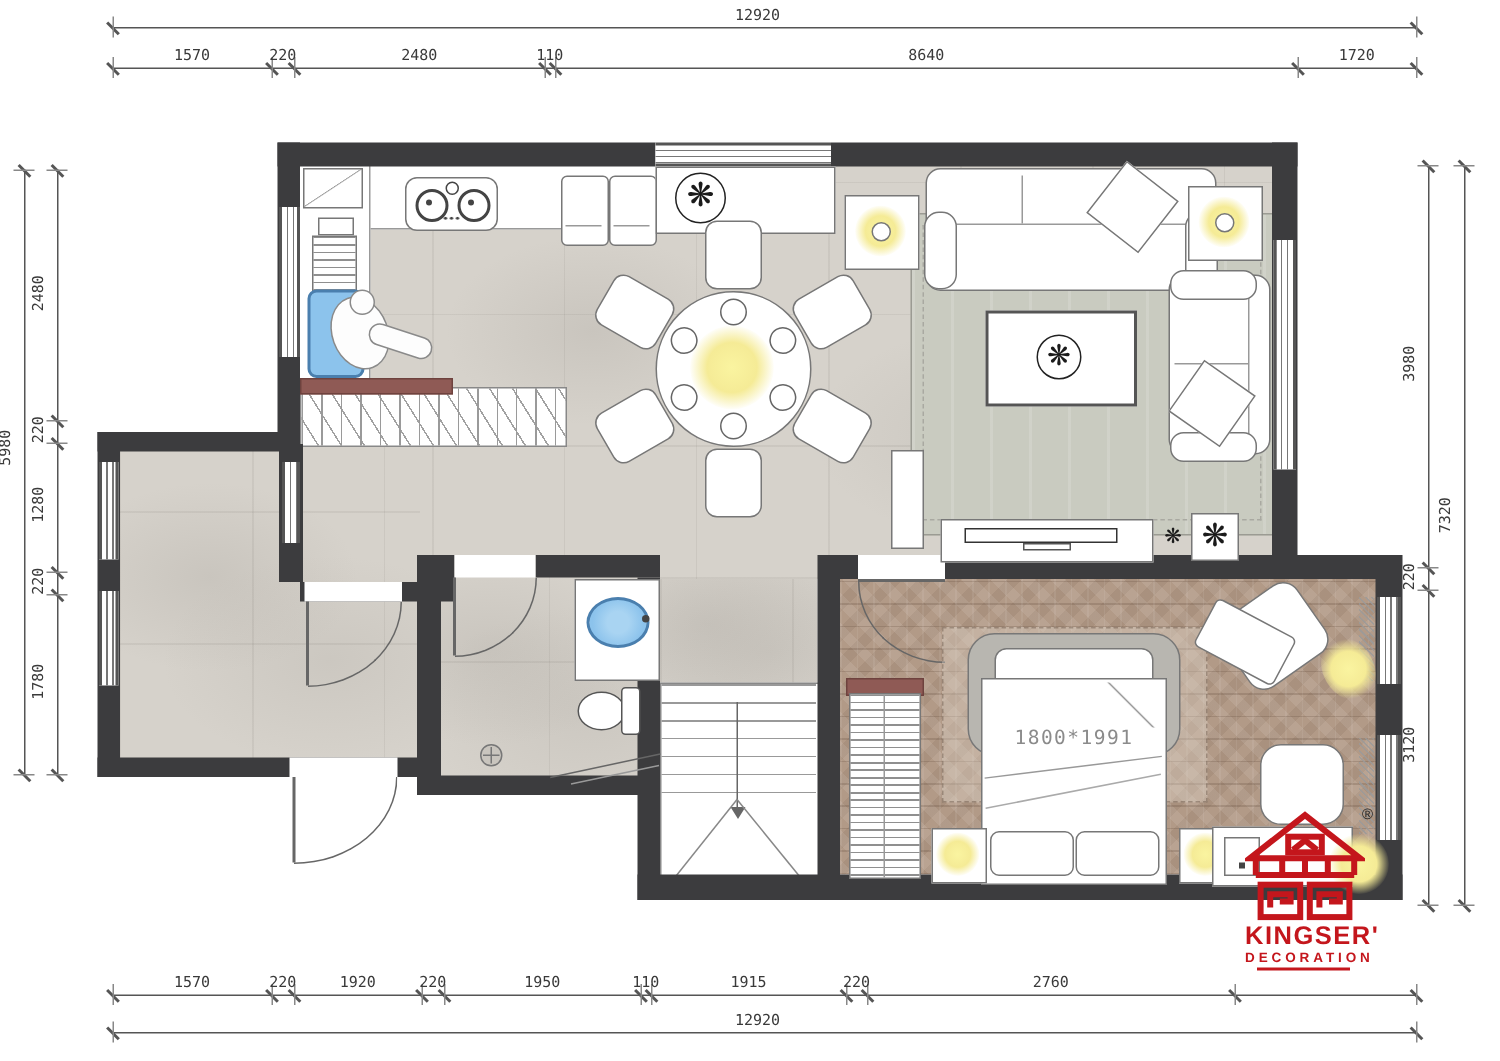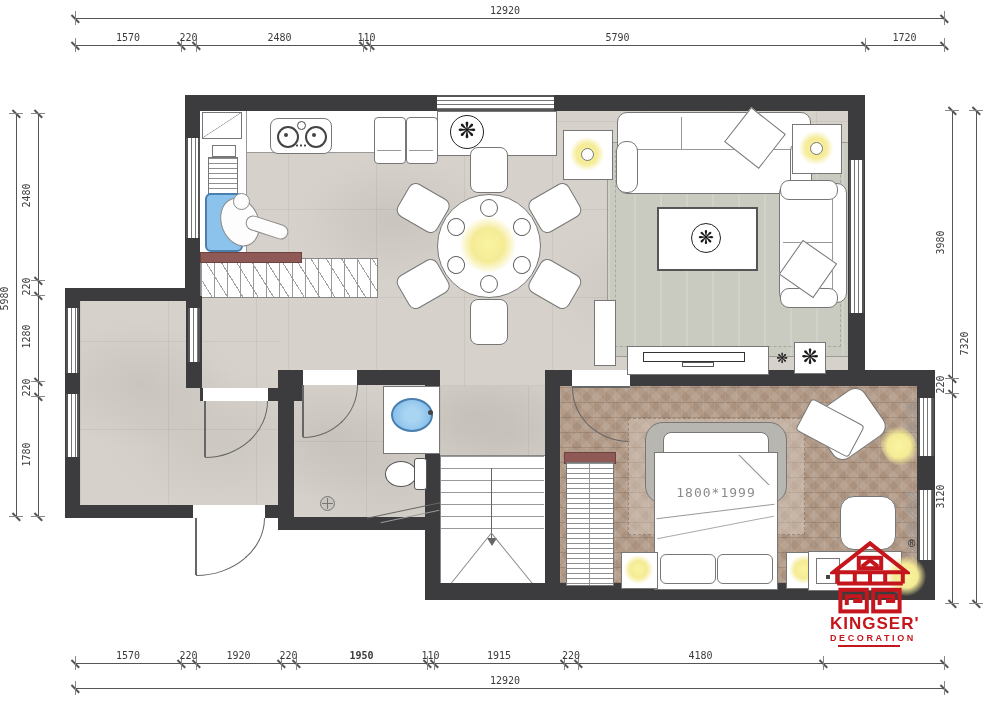--- a/index.html
+++ b/index.html
@@ -210,21 +210,21 @@
   <div class="abs" style="left:380px;top:516px;width:60px;height:1px;background:#999;transform:rotate(-12deg);"></div>
 
   <div class="abs" style="left:628px;top:418px;width:175px;height:115px;background:rgba(228,220,208,.35);border:1px dashed rgba(80,60,45,.35);"></div>
   <div class="abs" style="left:564px;top:452px;width:50px;height:10px;background:#8f5a55;border:1px solid #6e423e;"></div>
   <div class="abs furn hatch-h" style="left:566px;top:462px;width:46px;height:122px;">
     <div class="abs" style="left:22px;top:0;width:1px;height:122px;background:#999;"></div>
   </div>
   <div class="abs" style="left:645px;top:422px;width:140px;height:80px;background:#b8b6b0;border:1.5px solid #777;border-radius:18px;"></div>
   <div class="abs" style="left:663px;top:432px;width:104px;height:28px;background:#fff;border:1.5px solid #777;border-radius:8px;"></div>
   <div class="abs furn" style="left:654px;top:452px;width:122px;height:136px;">
-    <div class="abs bedlabel" style="left:0;top:32px;width:122px;text-align:center;">1800*1999</div>
+    <div class="abs bedlabel" style="left:0;top:32px;width:122px;text-align:center;">1800*1991</div>
     <div class="abs" style="left:78px;top:2px;width:42px;height:30px;background:linear-gradient(225deg, transparent 48%, #999 50%, transparent 52%);"></div>
     <div class="abs" style="left:1px;top:58px;width:119px;height:1px;background:#999;transform:rotate(-7deg);"></div>
     <div class="abs" style="left:1px;top:74px;width:119px;height:1px;background:#aaa;transform:rotate(-11deg);"></div>
   </div>
   <div class="abs furn" style="left:660px;top:554px;width:54px;height:28px;border-radius:6px;"></div>
   <div class="abs furn" style="left:717px;top:554px;width:54px;height:28px;border-radius:6px;"></div>
   <div class="abs furn" style="left:621px;top:552px;width:35px;height:35px;"></div>
   <div class="abs glow" style="left:624px;top:555px;width:29px;height:29px;"></div>
   <div class="abs furn" style="left:786px;top:552px;width:35px;height:35px;"></div>
   <div class="abs glow" style="left:789px;top:555px;width:29px;height:29px;"></div>
@@ -271,21 +271,21 @@
       <div style="position:absolute;left:364.5px;top:44.5px;width:11px;height:1.5px;background:#555;transform:rotate(45deg);"></div>
       <div style="position:absolute;left:369.5px;top:38px;width:1px;height:14px;background:#888;"></div>
       <div style="position:absolute;left:859.5px;top:44.5px;width:11px;height:1.5px;background:#555;transform:rotate(45deg);"></div>
       <div style="position:absolute;left:864.5px;top:38px;width:1px;height:14px;background:#888;"></div>
       <div style="position:absolute;left:938.5px;top:44.5px;width:11px;height:1.5px;background:#555;transform:rotate(45deg);"></div>
       <div style="position:absolute;left:943.5px;top:38px;width:1px;height:14px;background:#888;"></div>
       <div style="position:absolute;left:96px;top:32px;width:64px;text-align:center;" class="dimtxt">1570</div>
       <div style="position:absolute;left:156.5px;top:32px;width:64px;text-align:center;" class="dimtxt">220</div>
       <div style="position:absolute;left:247.5px;top:32px;width:64px;text-align:center;" class="dimtxt">2480</div>
       <div style="position:absolute;left:334.5px;top:32px;width:64px;text-align:center;" class="dimtxt">110</div>
-      <div style="position:absolute;left:585.5px;top:32px;width:64px;text-align:center;" class="dimtxt">5790</div>
+      <div style="position:absolute;left:585.5px;top:32px;width:64px;text-align:center;" class="dimtxt">8640</div>
       <div style="position:absolute;left:872.5px;top:32px;width:64px;text-align:center;" class="dimtxt">1720</div>
       <div style="position:absolute;left:75px;top:18px;width:869px;height:1px;background:#555;"></div>
       <div style="position:absolute;left:69.5px;top:17.5px;width:11px;height:1.5px;background:#555;transform:rotate(45deg);"></div>
       <div style="position:absolute;left:74.5px;top:11px;width:1px;height:14px;background:#888;"></div>
       <div style="position:absolute;left:938.5px;top:17.5px;width:11px;height:1.5px;background:#555;transform:rotate(45deg);"></div>
       <div style="position:absolute;left:943.5px;top:11px;width:1px;height:14px;background:#888;"></div>
       <div style="position:absolute;left:473px;top:5px;width:64px;text-align:center;" class="dimtxt">12920</div>
       <div style="position:absolute;left:75px;top:663px;width:869px;height:1px;background:#555;"></div>
       <div style="position:absolute;left:69.5px;top:662.5px;width:11px;height:1.5px;background:#555;transform:rotate(45deg);"></div>
       <div style="position:absolute;left:74.5px;top:656px;width:1px;height:14px;background:#888;"></div>
@@ -306,25 +306,25 @@
       <div style="position:absolute;left:572.5px;top:662.5px;width:11px;height:1.5px;background:#555;transform:rotate(45deg);"></div>
       <div style="position:absolute;left:577.5px;top:656px;width:1px;height:14px;background:#888;"></div>
       <div style="position:absolute;left:817.5px;top:662.5px;width:11px;height:1.5px;background:#555;transform:rotate(45deg);"></div>
       <div style="position:absolute;left:822.5px;top:656px;width:1px;height:14px;background:#888;"></div>
       <div style="position:absolute;left:938.5px;top:662.5px;width:11px;height:1.5px;background:#555;transform:rotate(45deg);"></div>
       <div style="position:absolute;left:943.5px;top:656px;width:1px;height:14px;background:#888;"></div>
       <div style="position:absolute;left:96px;top:650px;width:64px;text-align:center;" class="dimtxt">1570</div>
       <div style="position:absolute;left:156.5px;top:650px;width:64px;text-align:center;" class="dimtxt">220</div>
       <div style="position:absolute;left:206.5px;top:650px;width:64px;text-align:center;" class="dimtxt">1920</div>
       <div style="position:absolute;left:256.5px;top:650px;width:64px;text-align:center;" class="dimtxt">220</div>
-      <div style="position:absolute;left:329.5px;top:650px;width:64px;text-align:center;font-weight:bold;" class="dimtxt">1950</div>
+      <div style="position:absolute;left:329.5px;top:650px;width:64px;text-align:center;" class="dimtxt">1950</div>
       <div style="position:absolute;left:398.5px;top:650px;width:64px;text-align:center;" class="dimtxt">110</div>
       <div style="position:absolute;left:467px;top:650px;width:64px;text-align:center;" class="dimtxt">1915</div>
       <div style="position:absolute;left:539px;top:650px;width:64px;text-align:center;" class="dimtxt">220</div>
-      <div style="position:absolute;left:668.5px;top:650px;width:64px;text-align:center;" class="dimtxt">4180</div>
+      <div style="position:absolute;left:668.5px;top:650px;width:64px;text-align:center;" class="dimtxt">2760</div>
       <div style="position:absolute;left:75px;top:688px;width:869px;height:1px;background:#555;"></div>
       <div style="position:absolute;left:69.5px;top:687.5px;width:11px;height:1.5px;background:#555;transform:rotate(45deg);"></div>
       <div style="position:absolute;left:74.5px;top:681px;width:1px;height:14px;background:#888;"></div>
       <div style="position:absolute;left:938.5px;top:687.5px;width:11px;height:1.5px;background:#555;transform:rotate(45deg);"></div>
       <div style="position:absolute;left:943.5px;top:681px;width:1px;height:14px;background:#888;"></div>
       <div style="position:absolute;left:473px;top:675px;width:64px;text-align:center;" class="dimtxt">12920</div>
       <div style="position:absolute;left:38px;top:113px;width:1px;height:403px;background:#555;"></div>
       <div style="position:absolute;left:32.5px;top:112.5px;width:11px;height:1.5px;background:#555;transform:rotate(45deg);"></div>
       <div style="position:absolute;left:31px;top:112.5px;width:14px;height:1px;background:#888;"></div>
       <div style="position:absolute;left:32.5px;top:279.5px;width:11px;height:1.5px;background:#555;transform:rotate(45deg);"></div>

